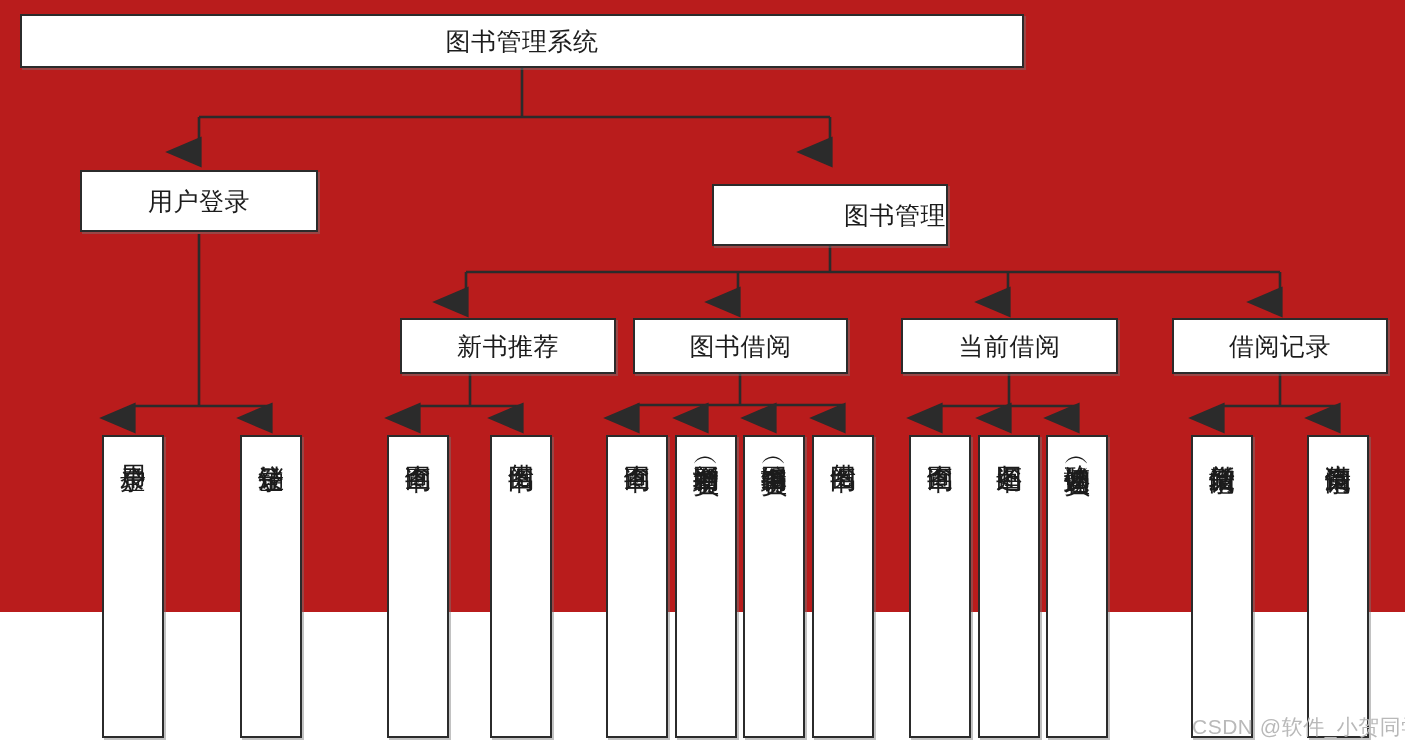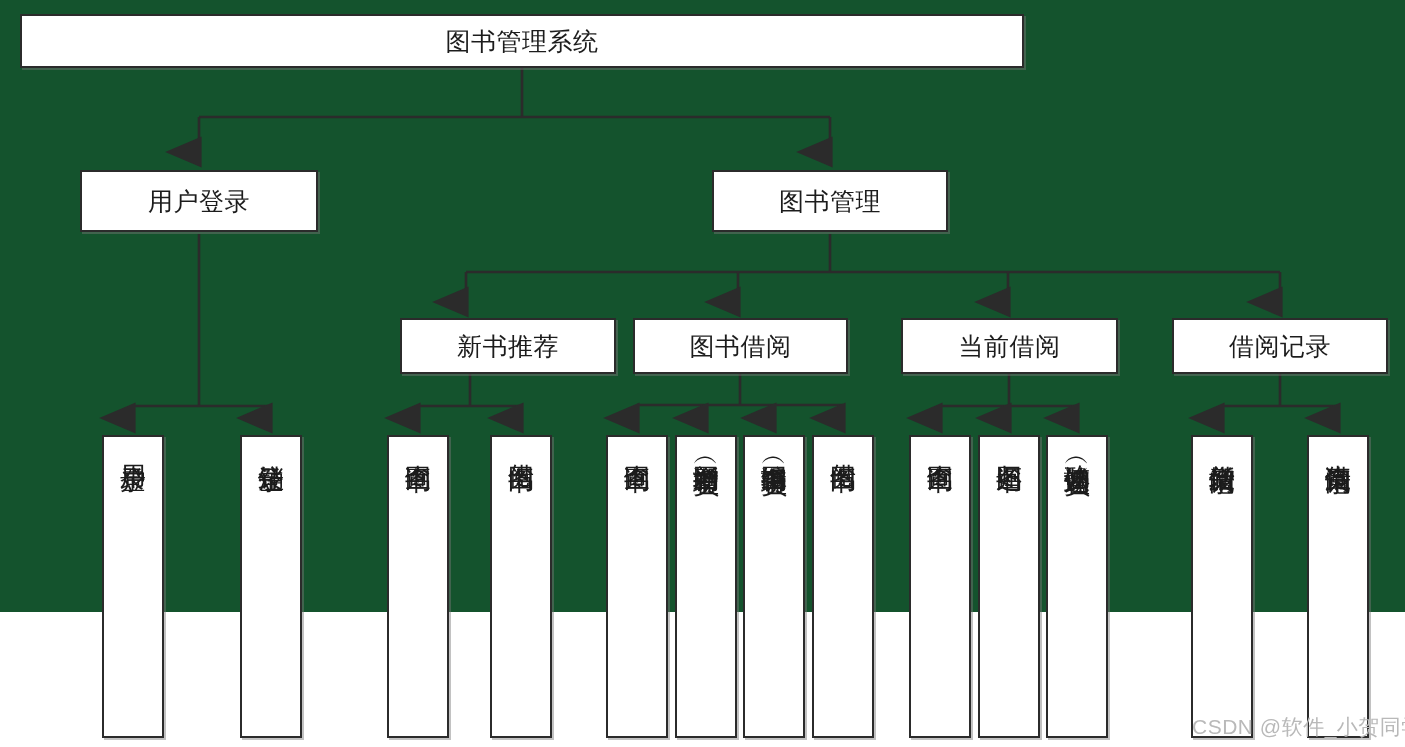--- a/index.html
+++ b/index.html
@@ -10,21 +10,21 @@
   body {
     width: 1405px;
     height: 747px;
     font-family: "Liberation Sans", "DejaVu Sans", sans-serif;
     overflow: hidden;
   }
   #diagram-root {
     position: relative;
     width: 1405px;
     height: 612px;
-    background: #14532d;
+    background: #b91c1c;
   }
   svg.connectors {
     position: absolute;
     left: 0;
     top: 0;
     width: 1405px;
     height: 747px;
     pointer-events: none;
   }
   .node {
@@ -126,21 +126,21 @@
     </g>
   </svg>
 
   <div class="node horizontal" style="left:20px; top:14px; width:1004px; height:54px;">
     <span class="node-label">图书管理系统</span>
   </div>
 
   <div class="node horizontal" style="left:80px; top:170px; width:238px; height:62px;">
     <span class="node-label">用户登录</span>
   </div>
-  <div class="node horizontal" style="left:712px; top:170px; width:236px; height:62px;">
+  <div class="node horizontal" style="left:712px; top:184px; width:236px; height:62px;justify-content:flex-end;">
     <span class="node-label">图书管理</span>
   </div>
 
   <div class="node horizontal" style="left:362px; top:318px; width:216px; height:56px;margin-left:38px;">
     <span class="node-label">新书推荐</span>
   </div>
   <div class="node horizontal" style="left:633px; top:318px; width:215px; height:56px;">
     <span class="node-label">图书借阅</span>
   </div>
   <div class="node horizontal" style="left:901px; top:318px; width:217px; height:56px;">

